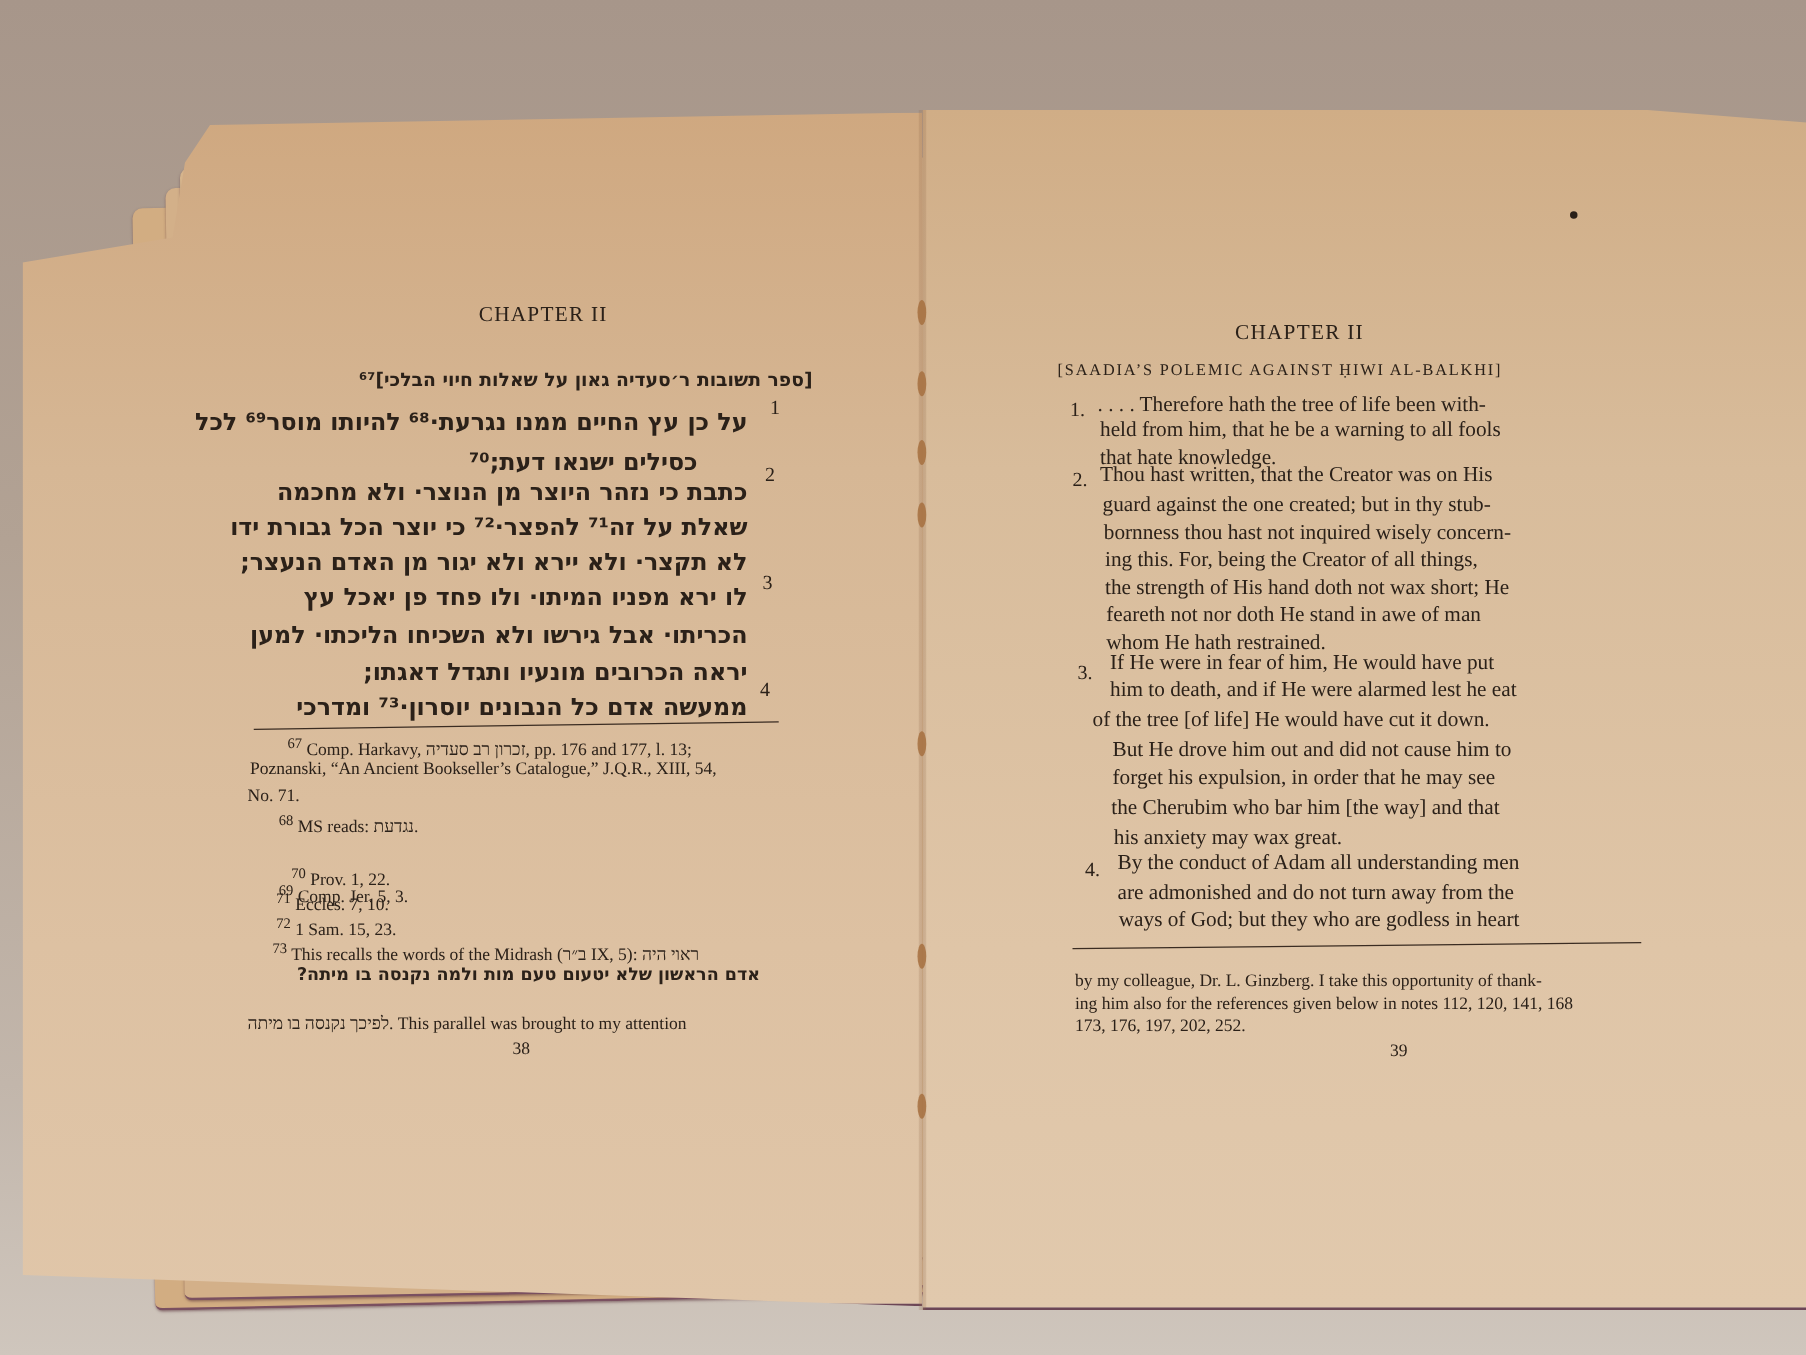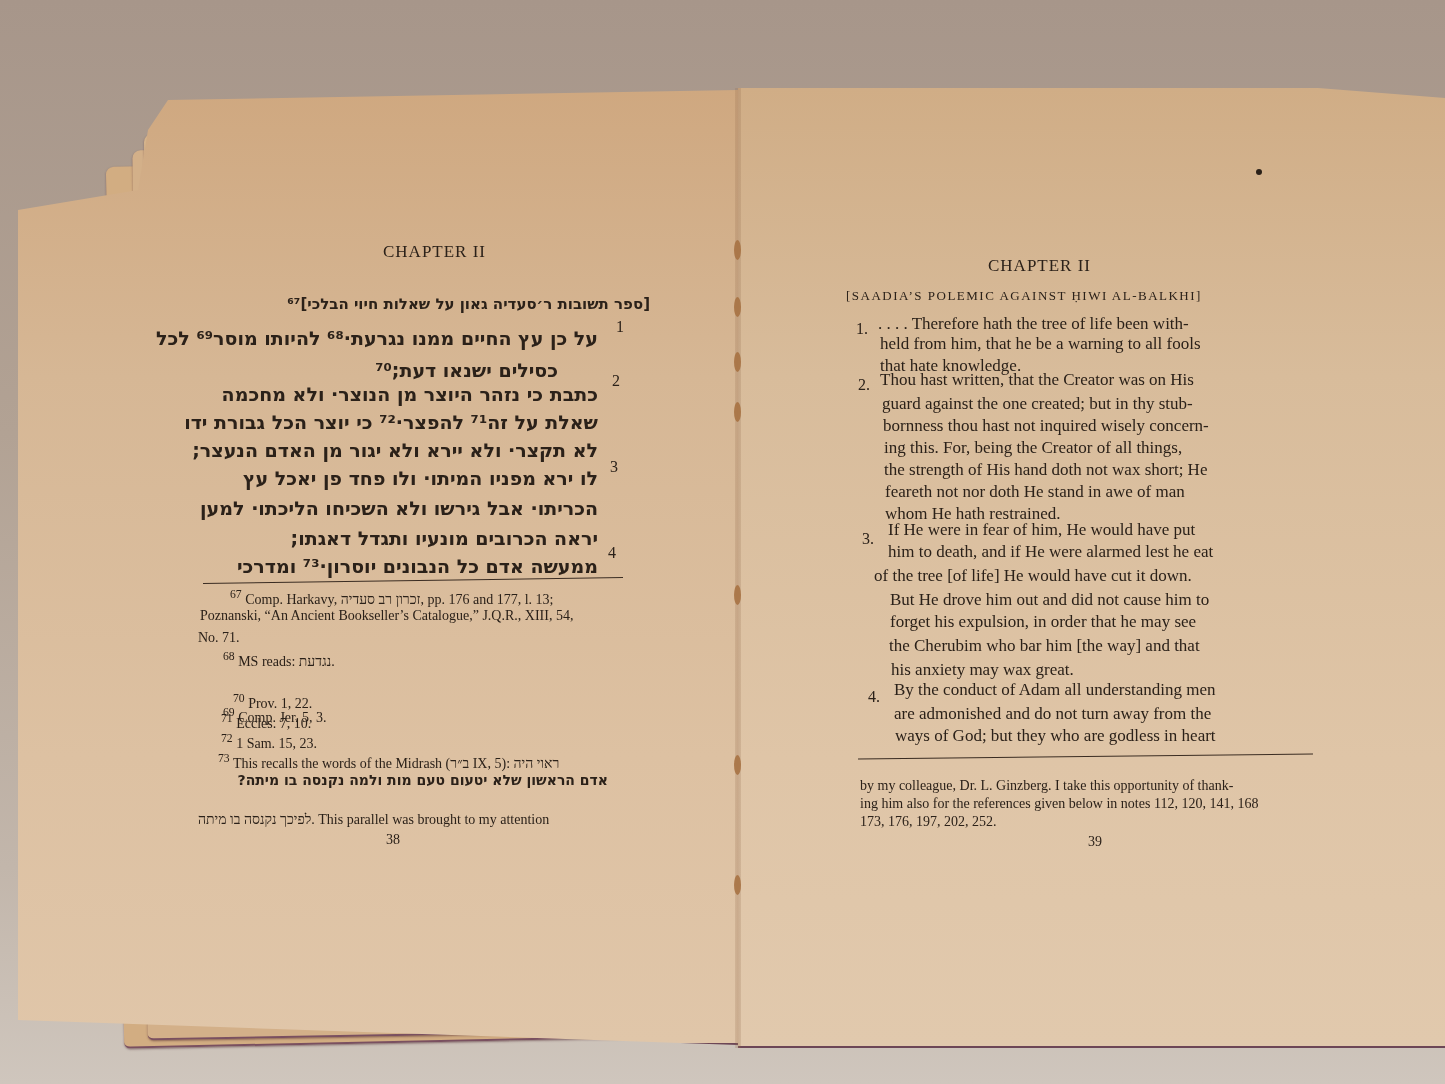--- a/index.html
+++ b/index.html
@@ -38,21 +38,21 @@
   .speck { position:absolute; width:6px; height:6px; border-radius:50%; background:#2a2018; }
 
   .chapter { position:absolute; font-size:17px; letter-spacing:1px; }
   .hebrew { direction:rtl; font-family:"DejaVu Sans", sans-serif; font-weight:bold; }
   .lp-line { position:absolute; font-size:19px; white-space:nowrap;margin-top:13px; }
   .num { position:absolute; font-size:16px; }
   .fn { position:absolute; font-size:14px; white-space:nowrap; }
   .rule { position:absolute; height:1px; background:#3a2c22; }
   .rp-line { position:absolute; font-size:17px; white-space:nowrap; }
   .rp-title { position:absolute; font-size:13px; letter-spacing:1.5px; white-space:nowrap; }
-  .folio { position:absolute; font-size:14px; }
+  .folio { position:absolute; font-size:14px;margin-left:24px; }
 </style>
 </head>
 <body>
 
 <div class="stack-page stack1"></div>
 <div class="stack-page stack2"></div>
 <div class="stack-page stack3"></div>
 
 <div class="page page-left">
   <div class="chapter" style="left:365px; top:152px;">CHAPTER II</div>

